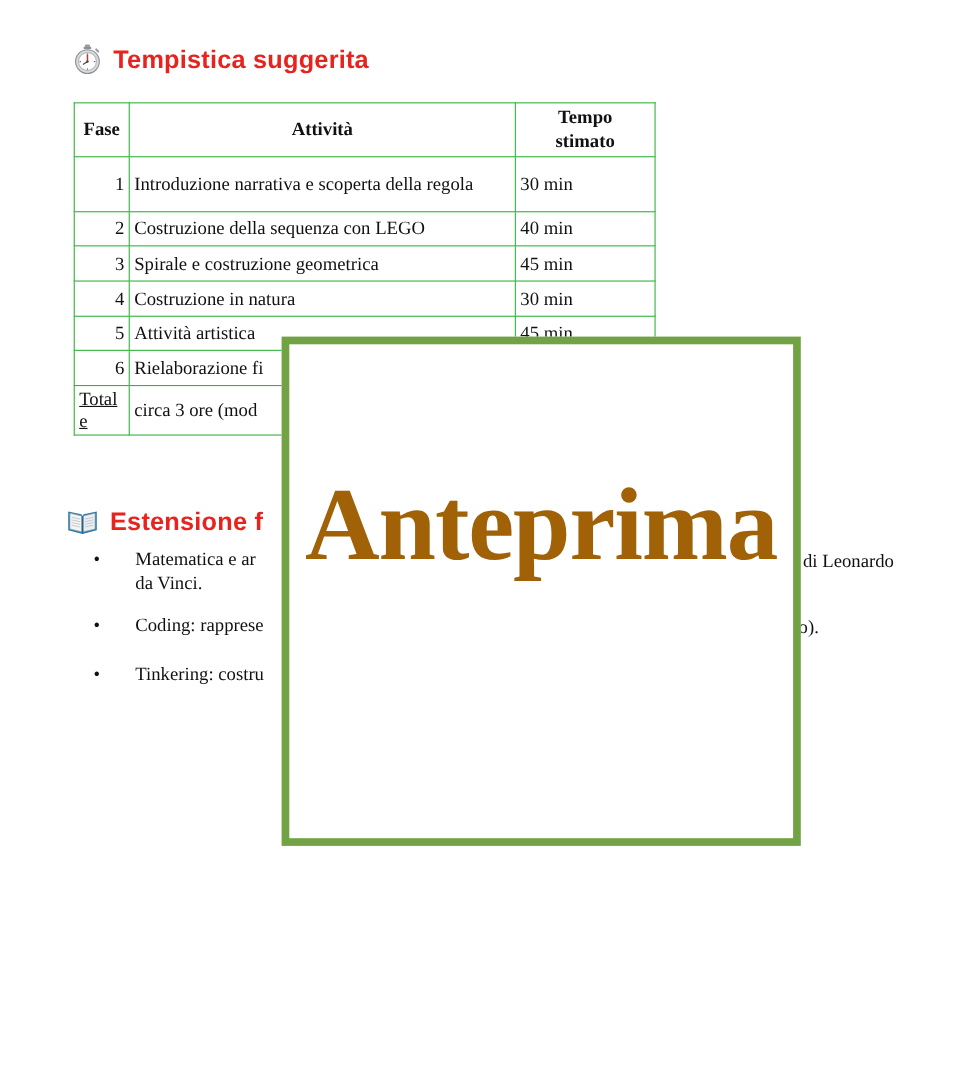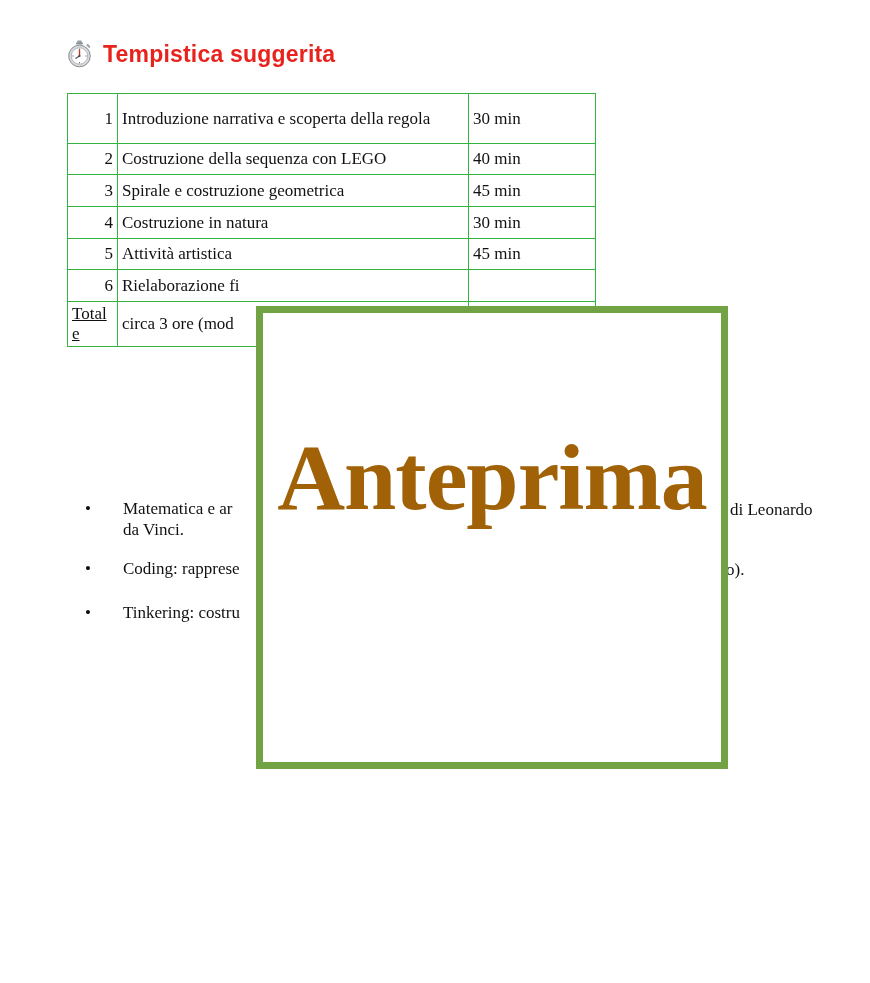--- a/index.html
+++ b/index.html
@@ -105,20 +105,27 @@
     <span>Tempistica suggerita</span>
   </div>
 
   <table class="sched">
     <colgroup>
         <col class="c-fase">
         <col class="c-att">
         <col class="c-tempo">
       </colgroup>
     <tbody>
+        <tr class="hdr">
+      <th>Fase</th>
+      <th>Attività</th>
+      <th>
+            <span class="th-tempo-inner">Tempo stimato</span>
+          </th>
+    </tr>
     <tr class="r1">
       <td class="cell-fase">1</td>
       <td class="cell-att">Introduzione narrativa e scoperta della regola</td>
       <td class="cell-tempo">30 min</td>
     </tr>
     <tr class="r2">
       <td class="cell-fase">2</td>
       <td class="cell-att">Costruzione della sequenza con LEGO</td>
       <td class="cell-tempo">40 min</td>
     </tr>
@@ -143,20 +150,39 @@
       <td class="cell-tempo"></td>
     </tr>
     <tr class="rtot">
       <td class="tot-label">Totale</td>
       <td class="cell-att tot-value">circa 3 ore (mod</td>
       <td class="cell-tempo"></td>
     </tr>
   </tbody>
     </table>
 
+  <div class="heading h-estensione">
+    <svg class="icn" width="30" height="25" viewBox="0 0 30 25" aria-hidden="true">
+      <path d="M2 3 L14 5.5 L15 7 L16 5.5 L28 3 L28 20 L15 23.5 L2 20 Z" fill="#2f7ba6"></path>
+      <path d="M3.6 4.6 L14.2 7 L14.2 21.4 L3.6 18.8 Z" fill="#f4f4f2" stroke="#9aa5ad" stroke-width="0.6"></path>
+      <path d="M26.4 4.6 L15.8 7 L15.8 21.4 L26.4 18.8 Z" fill="#eceff1" stroke="#9aa5ad" stroke-width="0.6"></path>
+      <g stroke="#b8bfc6" stroke-width="0.7">
+        <line x1="5" y1="8.2" x2="12.8" y2="9.9"></line>
+        <line x1="5" y1="10.6" x2="12.8" y2="12.3"></line>
+        <line x1="5" y1="13" x2="12.8" y2="14.7"></line>
+        <line x1="5" y1="15.4" x2="12.8" y2="17.1"></line>
+        <line x1="25" y1="8.2" x2="17.2" y2="9.9"></line>
+        <line x1="25" y1="10.6" x2="17.2" y2="12.3"></line>
+        <line x1="25" y1="13" x2="17.2" y2="14.7"></line>
+        <line x1="25" y1="15.4" x2="17.2" y2="17.1"></line>
+      </g>
+      <path d="M15 7 L15 22.8" stroke="#24648a" stroke-width="1.2"></path>
+    </svg>
+    <span>Estensione f</span>
+  </div>
 
   <div class="bullet b1">
     <div><span class="dot">•</span><span class="bold">Matematica e ar</span><span></span></div>
     <div class="line2">da Vinci.</div>
   </div>
   <span class="frag frag1">di Leonardo</span>
 
   <div class="bullet b2">
     <div><span class="dot">•</span><span class="bold">Coding:</span><span> rapprese</span></div>
   </div>

